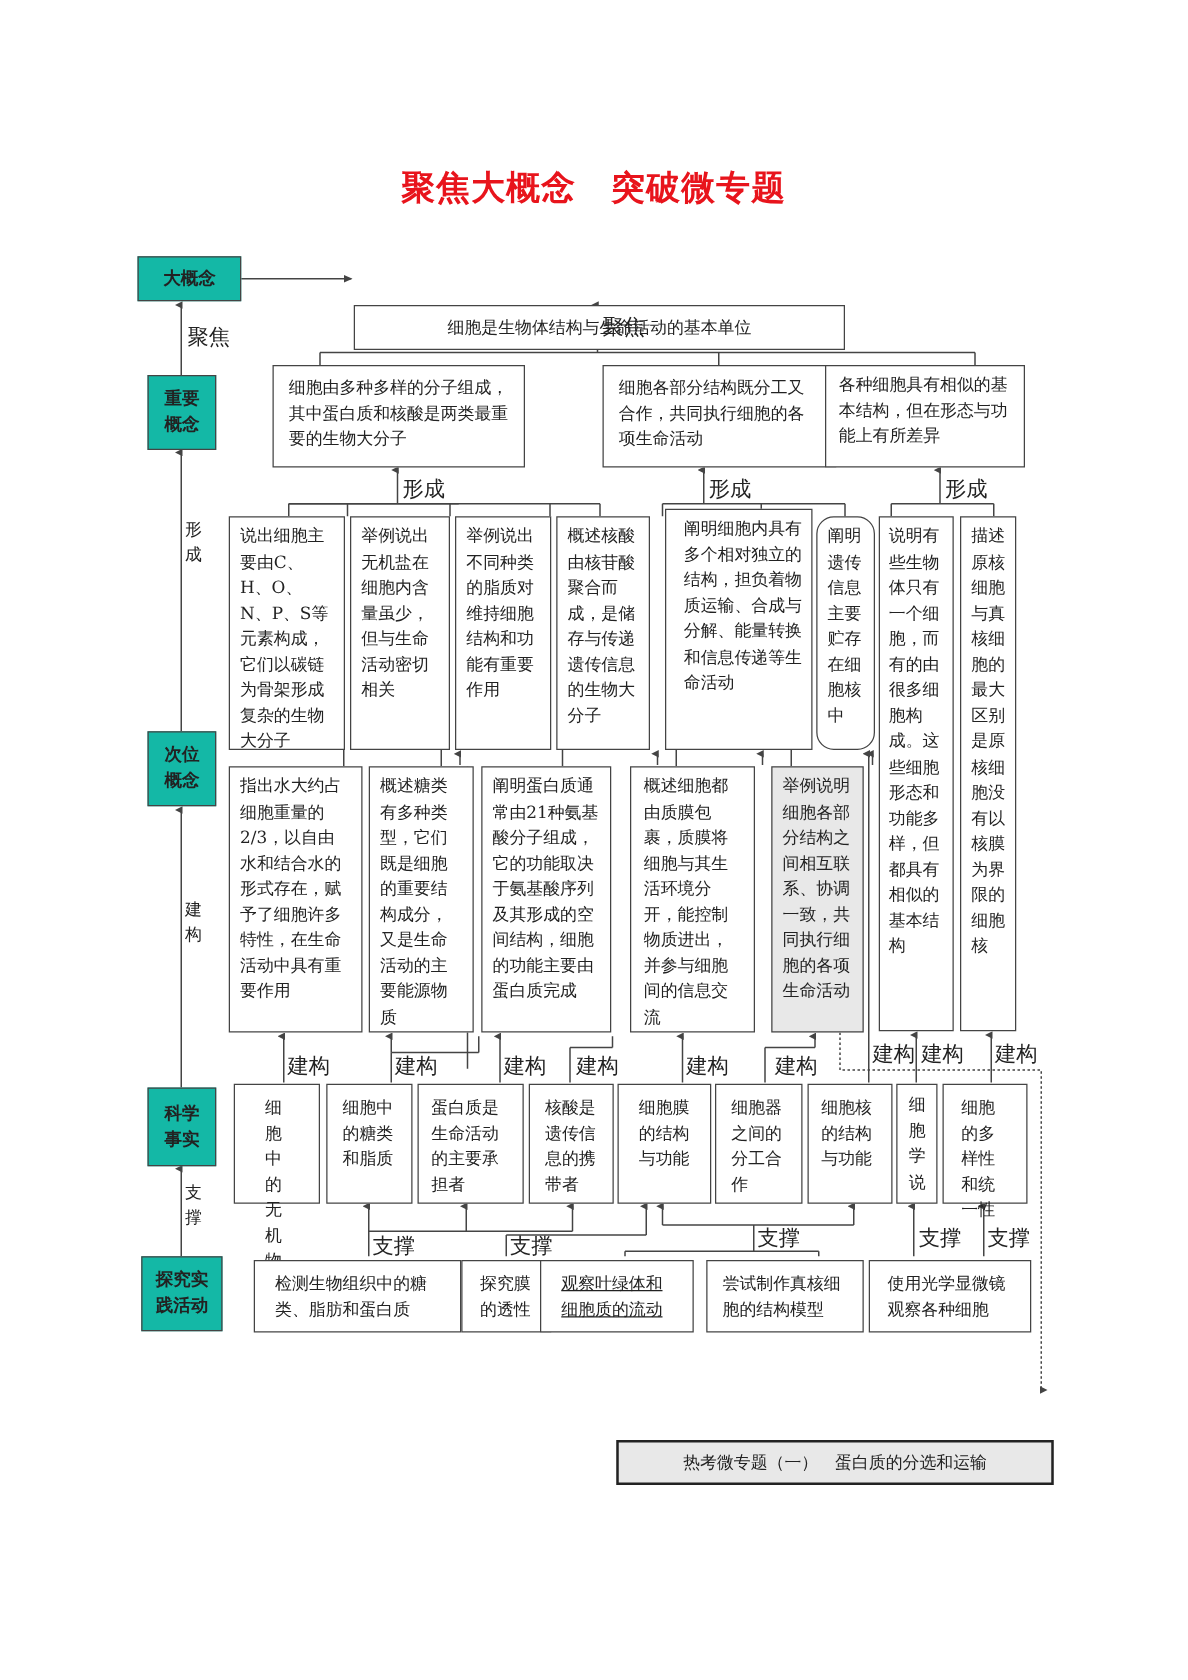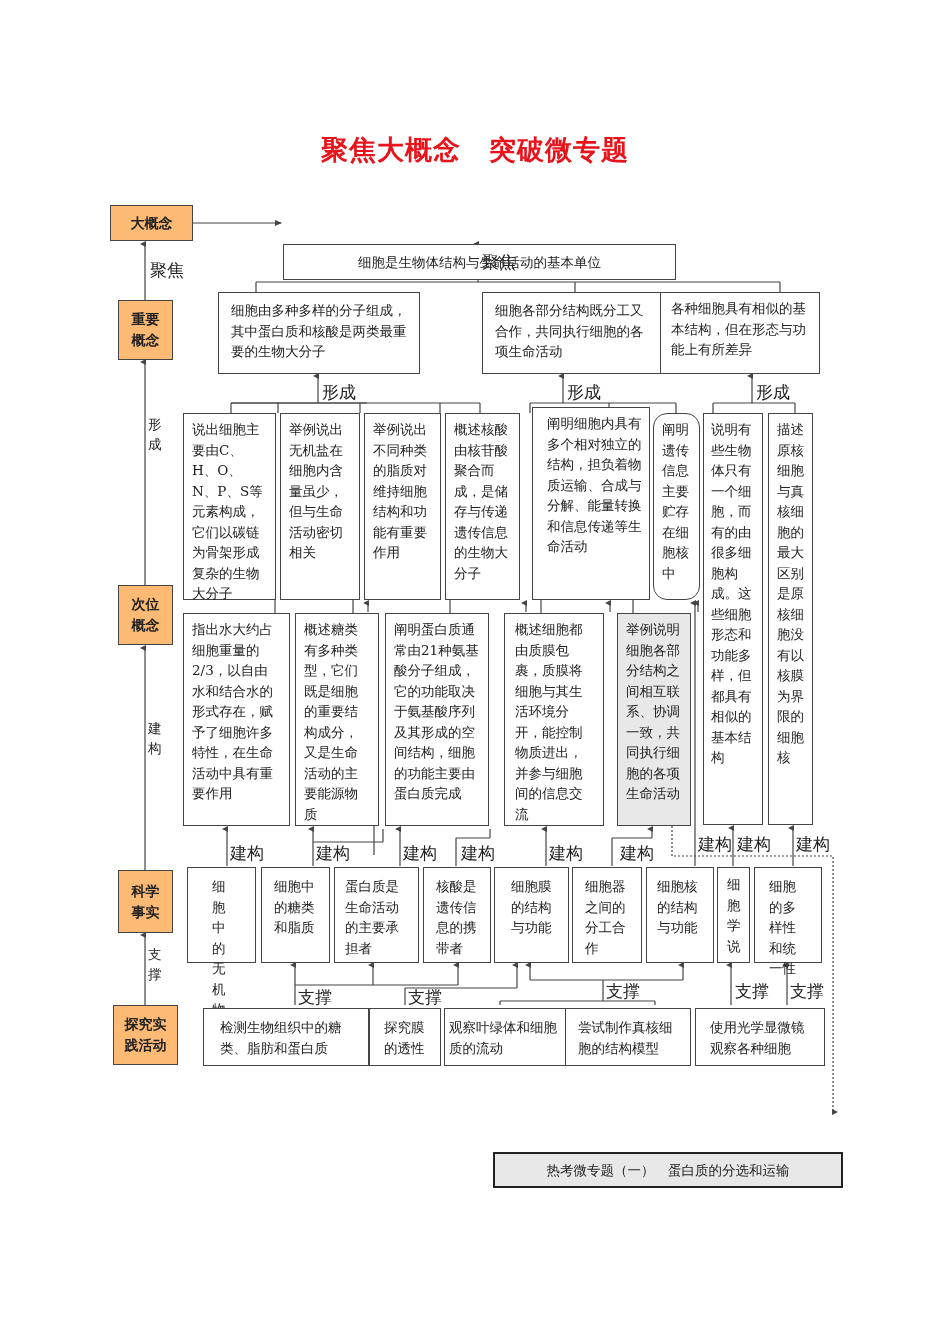--- a/index.html
+++ b/index.html
@@ -1,20 +1,20 @@
 <!DOCTYPE html>
 <html><head>
 <meta charset="utf-8">
 <style>
   html,body{margin:0;padding:0;background:#fff;}
   body{width:950px;height:1344px;position:relative;overflow:hidden;font-family:"DejaVu Serif","Liberation Serif",serif;color:#222;}
   .title{position:absolute;left:0;width:950px;top:132px;text-align:center;font-family:"DejaVu Sans","Liberation Sans",sans-serif;font-weight:bold;font-size:27px;color:#e8141c;letter-spacing:1px;}
   .box{position:absolute;border:1.3px solid #444;background:#fff;box-sizing:border-box;font-size:13.5px;line-height:20.5px;padding:5px 8px;}
   .box.gray{background:#e8e8e8;}
-  .lvl{position:absolute;border:1.3px solid #444;background:#fdba74;box-sizing:border-box;font-family:"DejaVu Sans","Liberation Sans",sans-serif;font-weight:bold;font-size:14px;line-height:21px;text-align:center;display:flex;align-items:center;justify-content:center;}
+  .lvl{position:absolute;border:1.3px solid #444;background:#14b8a6;box-sizing:border-box;font-family:"DejaVu Sans","Liberation Sans",sans-serif;font-weight:bold;font-size:14px;line-height:21px;text-align:center;display:flex;align-items:center;justify-content:center;}
   .center{text-align:center;display:flex;align-items:center;justify-content:center;margin-top:38px;}
   .lbl{position:absolute;font-size:17px;line-height:20px;white-space:nowrap;}
   .vlbl{position:absolute;font-size:13.5px;line-height:20px;width:16px;}
   svg.lines{position:absolute;left:0;top:0;}
 </style>
 </head>
 <body>
 
 <div class="title">聚焦大概念　突破微专题</div>
 
@@ -175,17 +175,17 @@
 <div class="box" style="left:754px;top:867px;width:68px;height:96px;padding:8px 14px;">细胞的多样性和统一性</div>
 
 <div class="lbl" style="left:298px;top:987px;">支撑</div>
 <div class="lbl" style="left:408px;top:987px;">支撑</div>
 <div class="lbl" style="left:606px;top:981px;">支撑</div>
 <div class="lbl" style="left:735px;top:981px;">支撑</div>
 <div class="lbl" style="left:790px;top:981px;">支撑</div>
 
 <div class="box" style="left:203px;top:1008px;width:166px;height:58px;padding:8px 16px;">检测生物组织中的糖类、脂肪和蛋白质</div>
 <div class="box" style="left:369px;top:1008px;width:72px;height:58px;padding:8px 14px;">探究膜的透性</div>
-<div class="box" style="left:444px;top:1008px;width:123px;height:58px;padding:8px 4px;">观察叶绿体和细胞质的流动</div>
+<div class="box" style="left:432px;top:1008px;width:123px;height:58px;padding:8px 16px;text-decoration:underline;">观察叶绿体和细胞质的流动</div>
 <div class="box" style="left:565px;top:1008px;width:126px;height:58px;padding:8px 12px;">尝试制作真核细胞的结构模型</div>
 <div class="box" style="left:695px;top:1008px;width:130px;height:58px;padding:8px 14px;">使用光学显微镜观察各种细胞</div>
 
 <div class="box gray center" style="left:493px;top:1114px;width:350px;height:36px;border:2px solid #222;">热考微专题（一）　蛋白质的分选和运输</div>
 
 </body></html>

